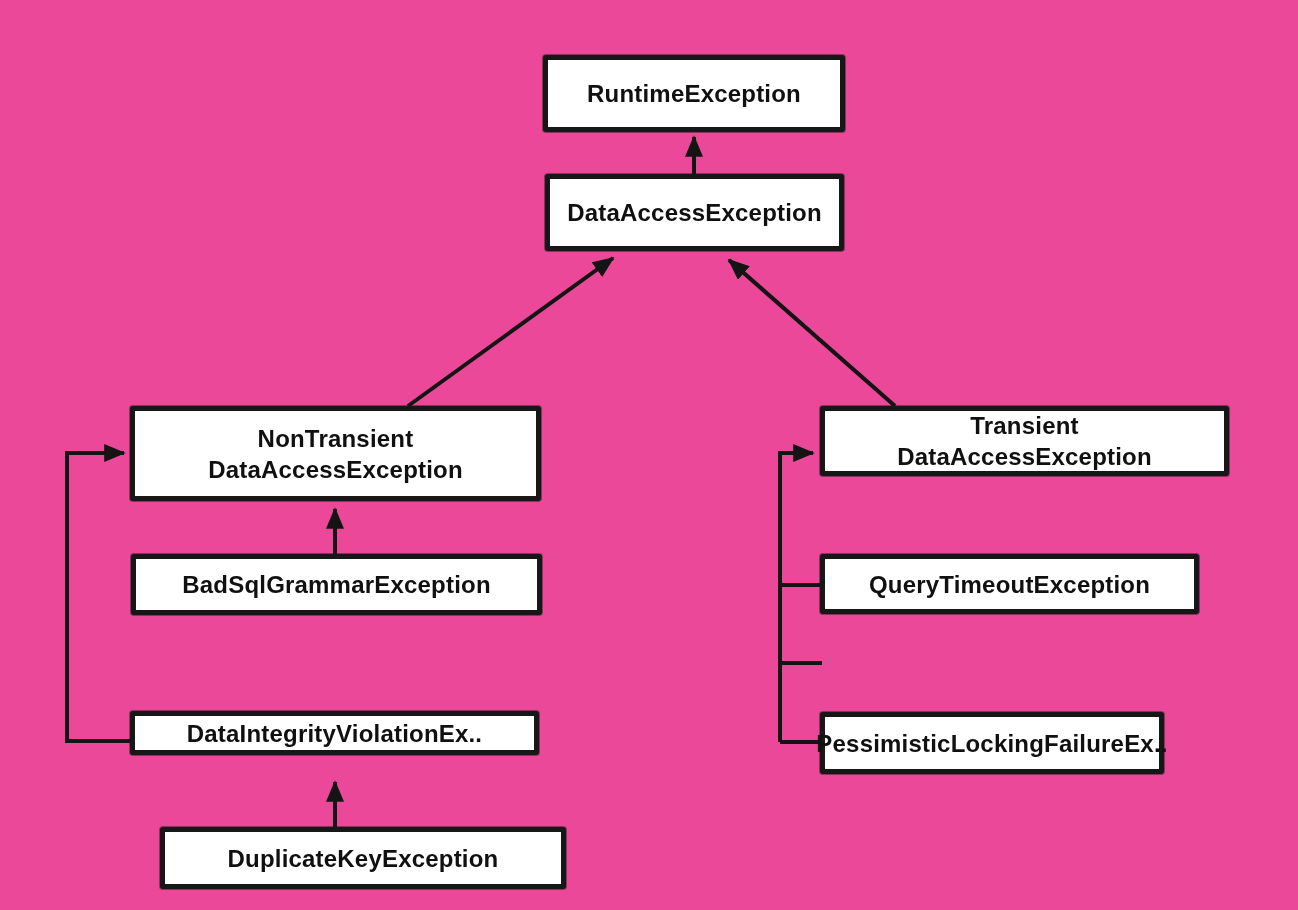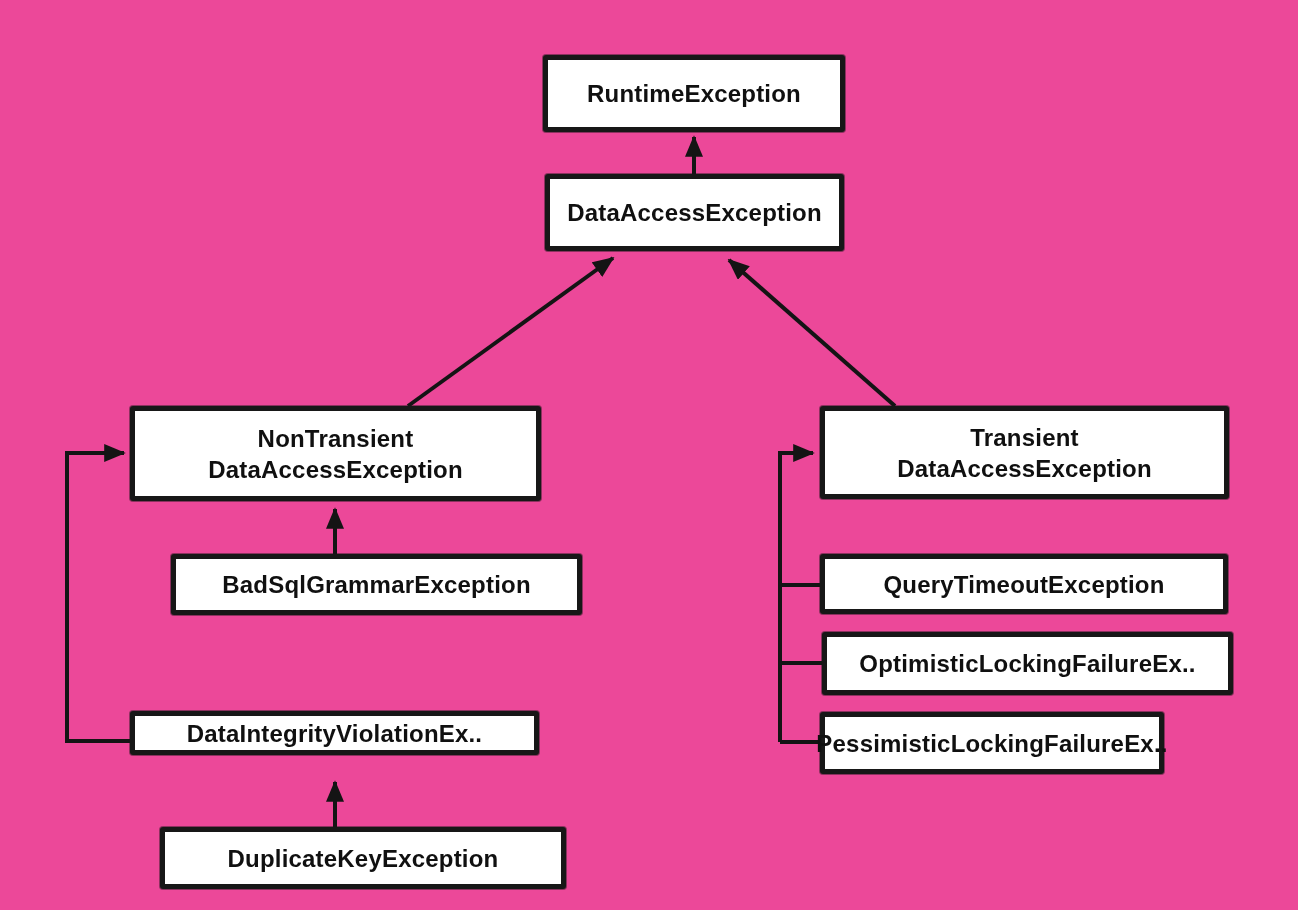--- a/index.html
+++ b/index.html
@@ -40,25 +40,25 @@
     font-size: 24px;
     line-height: 31px;
     text-align: center;
     letter-spacing: 0.2px;
     white-space: nowrap;
   }
   
   .n-runtime        { left: 543px; top: 55px;  width: 302px; height: 77px; }
   .n-data-access    { left: 545px; top: 174px; width: 299px; height: 77px; }
   .n-non-transient  { left: 130px; top: 406px; width: 411px; height: 95px; }
-  .n-bad-sql        { left: 131px; top: 554px; width: 411px; height: 61px; margin-left: 40px; }
+  .n-bad-sql        { left: 131px; top: 554px; width: 411px; height: 61px; }
   .n-data-integrity { left: 130px; top: 711px; width: 409px; height: 44px; }
   .n-duplicate-key  { left: 132px; top: 827px; width: 406px; height: 62px; margin-left: 28px; }
-  .n-transient      { left: 820px; top: 406px; width: 409px; height: 93px; }
-  .n-query-timeout  { left: 820px; top: 554px; width: 408px; height: 60px; }
+  .n-transient      { left: 820px; top: 406px; width: 409px; height: 70px; }
+  .n-query-timeout  { left: 820px; top: 554px; width: 379px; height: 60px; }
   .n-optimistic     { left: 822px; top: 632px; width: 411px; height: 63px; }
   .n-pessimistic    { left: 820px; top: 712px; width: 344px; height: 62px; }
 </style>
 </head>
 <body>
 
 <div class="canvas">
 
   <svg class="edges" viewBox="0 0 1298 910" xmlns="http://www.w3.org/2000/svg">
     <defs>
@@ -115,21 +115,18 @@
 
   <div class="node n-transient">
     <span>Transient</span>
     <span>DataAccessException</span>
   </div>
 
   <div class="node n-query-timeout">
     <span>QueryTimeoutException</span>
   </div>
 
-  <div class="node n-optimistic">
-    <span>OptimisticLockingFailureEx..</span>
-  </div>
 
   <div class="node n-pessimistic">
     <span>PessimisticLockingFailureEx..</span>
   </div>
 
 </div>
 
 </body></html>

